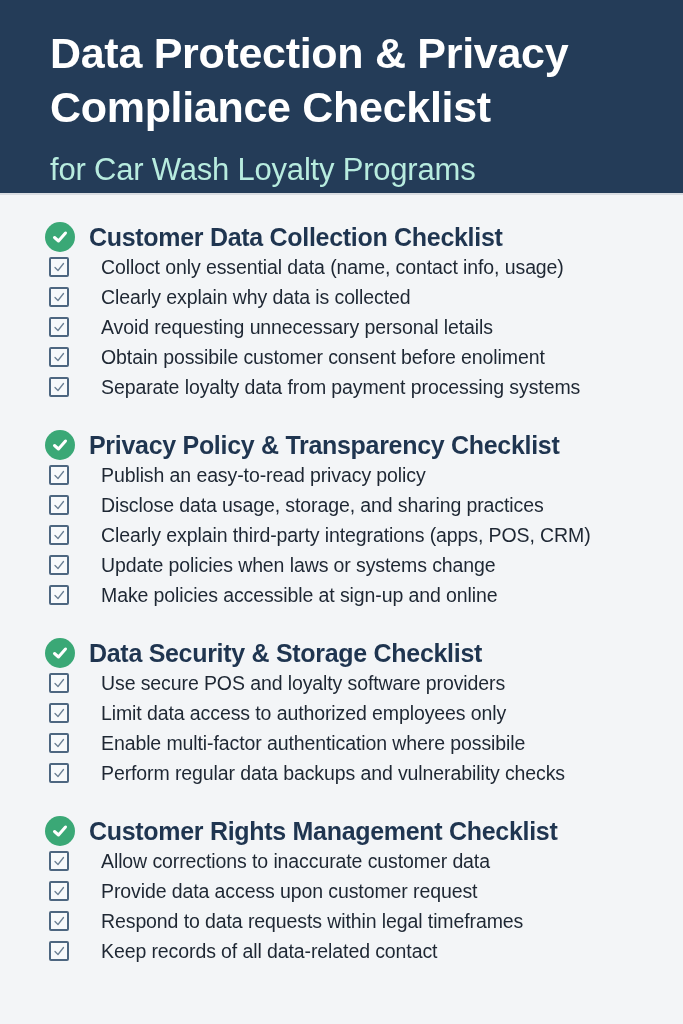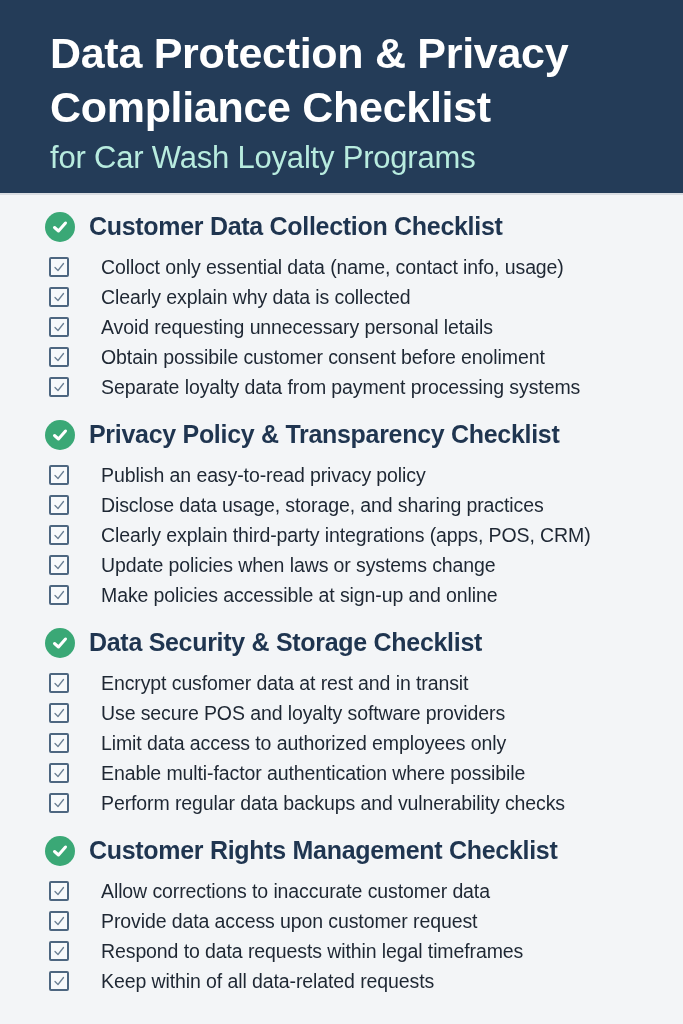--- a/index.html
+++ b/index.html
@@ -19,33 +19,33 @@
       color: #ffffff;
       font-weight: bold;
       font-size: 43px;
       line-height: 54px;
       letter-spacing: -0.3px;
     }
     .subtitle {
       color: #b8ecdf;
       font-size: 31px;
       line-height: 40px;
-      margin-top: 4px;
+      margin-top: 16px;
       letter-spacing: -0.2px;
     }
     .header-divider {
       position: absolute; left: 0; top: 193px; width: 683px; height: 2px;
       background: #d9dde2;
     }
     .content {
       position: absolute; left: 0; top: 212px; width: 683px;
     }
     .section { margin-bottom: 18px; }
     .section-head {
-      display: flex; align-items: flex-start;
+      display: flex; align-items: flex-end;
       height: 40px;
       padding-left: 45px;
     }
     .badge {
       width: 30px; height: 30px; border-radius: 50%;
       background: #3aa876;
       display: flex; align-items: center; justify-content: center;
       flex-shrink: 0;
     }
     .section-title {
@@ -214,28 +214,20 @@
         </span>
         <span class="section-title">Data Security &amp; Storage Checklist</span>
       </div>
       <ul class="items">
         <li class="item">
           <span class="box">
             <svg width="12" height="12" viewBox="0 0 12 12">
               <path d="M2 6.5 L5 9.5 L10.5 2.5" stroke="#6b7f93" stroke-width="1.3" fill="none" stroke-linecap="round" stroke-linejoin="round"></path>
             </svg>
           </span>
-          <span class="item-text">Encrypt cusfomer data at rest and in transit</span>
-        </li>
-        <li class="item">
-          <span class="box">
-            <svg width="12" height="12" viewBox="0 0 12 12">
-              <path d="M2 6.5 L5 9.5 L10.5 2.5" stroke="#6b7f93" stroke-width="1.3" fill="none" stroke-linecap="round" stroke-linejoin="round"></path>
-            </svg>
-          </span>
           <span class="item-text">Use secure POS and loyalty software providers</span>
         </li>
         <li class="item">
           <span class="box">
             <svg width="12" height="12" viewBox="0 0 12 12">
               <path d="M2 6.5 L5 9.5 L10.5 2.5" stroke="#6b7f93" stroke-width="1.3" fill="none" stroke-linecap="round" stroke-linejoin="round"></path>
             </svg>
           </span>
           <span class="item-text">Limit data access to authorized employees only</span>
         </li>
@@ -290,21 +282,21 @@
             </svg>
           </span>
           <span class="item-text">Respond to data requests within legal timeframes</span>
         </li>
         <li class="item">
           <span class="box">
             <svg width="12" height="12" viewBox="0 0 12 12">
               <path d="M2 6.5 L5 9.5 L10.5 2.5" stroke="#6b7f93" stroke-width="1.3" fill="none" stroke-linecap="round" stroke-linejoin="round"></path>
             </svg>
           </span>
-          <span class="item-text">Keep within of all data-related requests</span>
+          <span class="item-text">Keep records of all data-related contact</span>
         </li>
       </ul>
     </div>
   </div>
 
 <div class="logo">
   <svg width="110" height="24" viewBox="0 0 110 24">
     <path d="M4 20 C10 14, 22 12, 32 11 C42 4, 60 2, 74 6 C86 9, 96 12, 106 16 L104 19 C94 16, 82 14, 70 14 C58 14, 44 16, 30 18 C20 19, 12 20, 4 20 Z" fill="#c8611f"></path>
     <path d="M40 10 C52 5, 66 5, 76 9" stroke="#f3f5f7" stroke-width="1.5" fill="none"></path>
     <path d="M10 18 C20 15, 30 14, 40 14" stroke="#f3f5f7" stroke-width="1" fill="none"></path>

